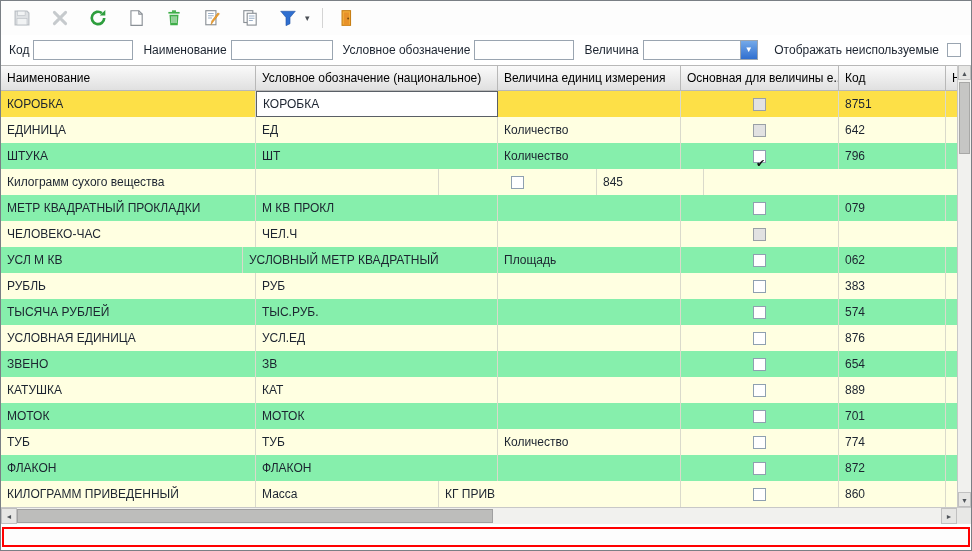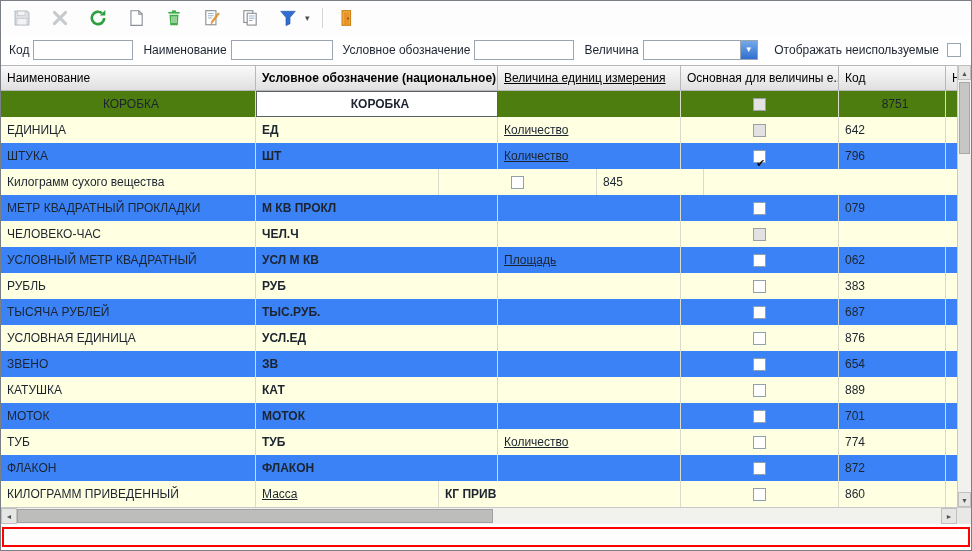--- a/index.html
+++ b/index.html
@@ -31,25 +31,25 @@
   .combo .cval { width:96px; padding:0 4px; line-height:18px; }
   .combo .cbtn { width:17px; background:linear-gradient(#74a9e8,#2f6fd0); color:#fff; font-size:8px; line-height:18px; text-align:center; cursor:pointer; border-left:1px solid #9aa5b1; }
   .right-group { margin-left:auto; display:flex; align-items:center;text-align:center; }
   .cbox { width:14px; height:14px; border:1px solid #9aa5b1; background:#fff; display:inline-block; margin:0 4px; }
 
   
   .grid-wrap { position:relative; flex:0 0 auto; height:442px; }
   .grid-header { display:flex; height:26px; background:linear-gradient(#fafafa,#e0e0e0); border-top:1px solid #b8b8b8; border-bottom:1px solid #b8b8b8; }
   .hcell { line-height:24px; padding-left:6px; border-right:1px solid #b8b8b8; overflow:hidden; white-space:nowrap; color:#000; }
   .grid-body { height:416px; overflow:hidden; }
-  .row { display:flex; height:26px; background:#3b82f6; }
+  .row { display:flex; height:26px; background:#86efac; }
   .row:nth-child(even) { background:#ffffe1; }
-  .row.selected { background:#4d7c0f;text-align:center; }
+  .row.selected { background:#fde047; }
   .cell { line-height:26px; padding-left:6px; border-right:1px solid #dadacb; overflow:hidden; white-space:nowrap; }
-  .c1 { width:255px; } .c2 { width:242px;font-weight:bold; } .c3 { width:183px;text-decoration:underline; }
+  .c1 { width:255px; } .c2 { width:242px; } .c3 { width:183px; }
   .c4 { width:158px; display:flex; align-items:center; justify-content:center; padding-left:0; }
   .c5 { width:107px; } .c6 { width:11px; border-right:none; }
   .editcell { background:#fff; border:1px solid #5a5f66; line-height:24px; }
   .cb { width:13px; height:13px; border:1px solid #8fa0b0; background:#fff; position:relative; }
   .cb.dimmed { background:#e2e2e2; border-color:#9aa0a6; }
   .cb.checked::after { content:"✔"; position:absolute; left:0; top:-1px; width:13px; text-align:center; font-size:11px; color:#111; }
 
   
   .vscroll { position:absolute; top:0; right:0; width:14px; height:442px; background:#f1f1ee; border-left:1px solid #c8c8c8; display:flex; flex-direction:column; }
   .vbtn { height:15px; font-size:7px; line-height:15px; text-align:center; color:#50555a; background:#e6e6e4; border:1px solid #c0c0c0; cursor:pointer; }
@@ -235,22 +235,22 @@
         <div class="row">
           <div class="cell c1">ЧЕЛОВЕКО-ЧАС</div>
           <div class="cell c2">ЧЕЛ.Ч</div>
           <div class="cell c3"></div>
           <div class="cell c4">
             <span class="cb dimmed"></span>
           </div>
           <div class="cell c6"></div>
         </div>
         <div class="row">
+          <div class="cell c2">УСЛ М КВ</div>
           <div class="cell c1">УСЛОВНЫЙ МЕТР КВАДРАТНЫЙ</div>
-          <div class="cell c2">УСЛ М КВ</div>
           <div class="cell c3">Площадь</div>
           <div class="cell c4">
             <span class="cb"></span>
           </div>
           <div class="cell c5">062</div>
           <div class="cell c6"></div>
         </div>
         <div class="row">
           <div class="cell c1">РУБЛЬ</div>
           <div class="cell c2">РУБ</div>
@@ -261,21 +261,21 @@
           <div class="cell c5">383</div>
           <div class="cell c6"></div>
         </div>
         <div class="row">
           <div class="cell c1">ТЫСЯЧА РУБЛЕЙ</div>
           <div class="cell c2">ТЫС.РУБ.</div>
           <div class="cell c3"></div>
           <div class="cell c4">
             <span class="cb"></span>
           </div>
-          <div class="cell c5">687</div>
+          <div class="cell c5">574</div>
           <div class="cell c6"></div>
         </div>
         <div class="row">
           <div class="cell c1">УСЛОВНАЯ ЕДИНИЦА</div>
           <div class="cell c2">УСЛ.ЕД</div>
           <div class="cell c3"></div>
           <div class="cell c4">
             <span class="cb"></span>
           </div>
           <div class="cell c5">876</div>

